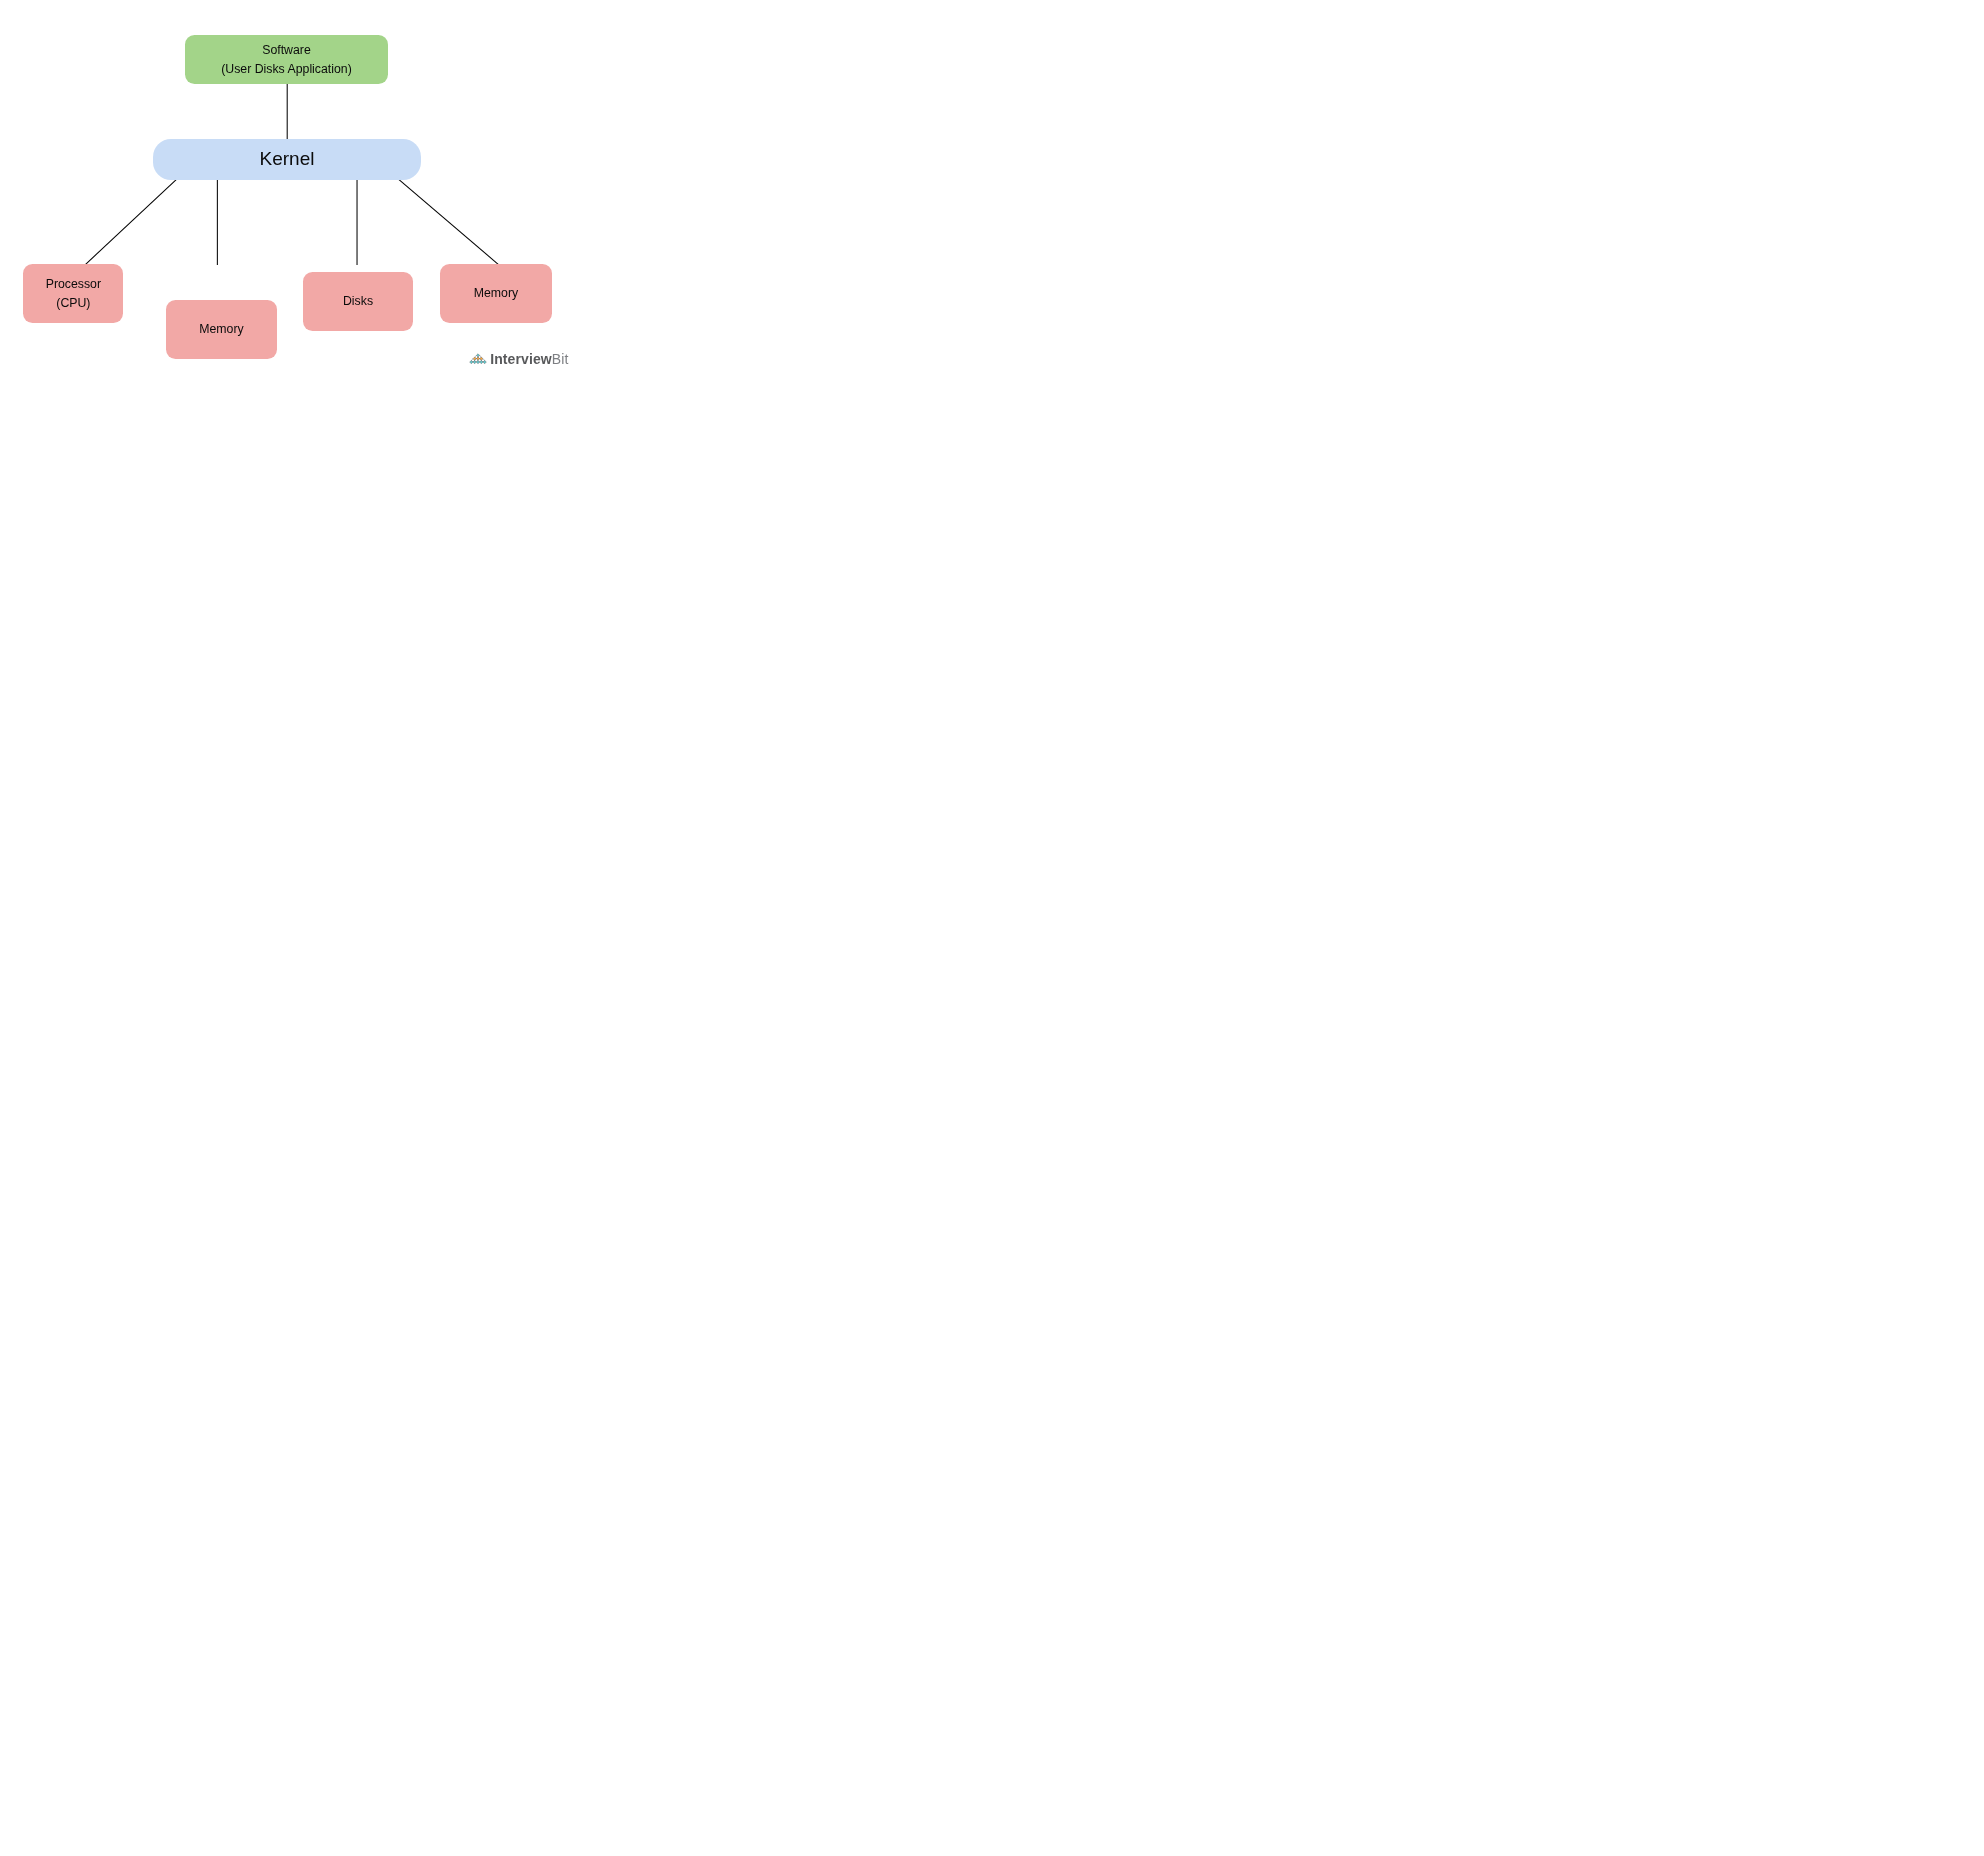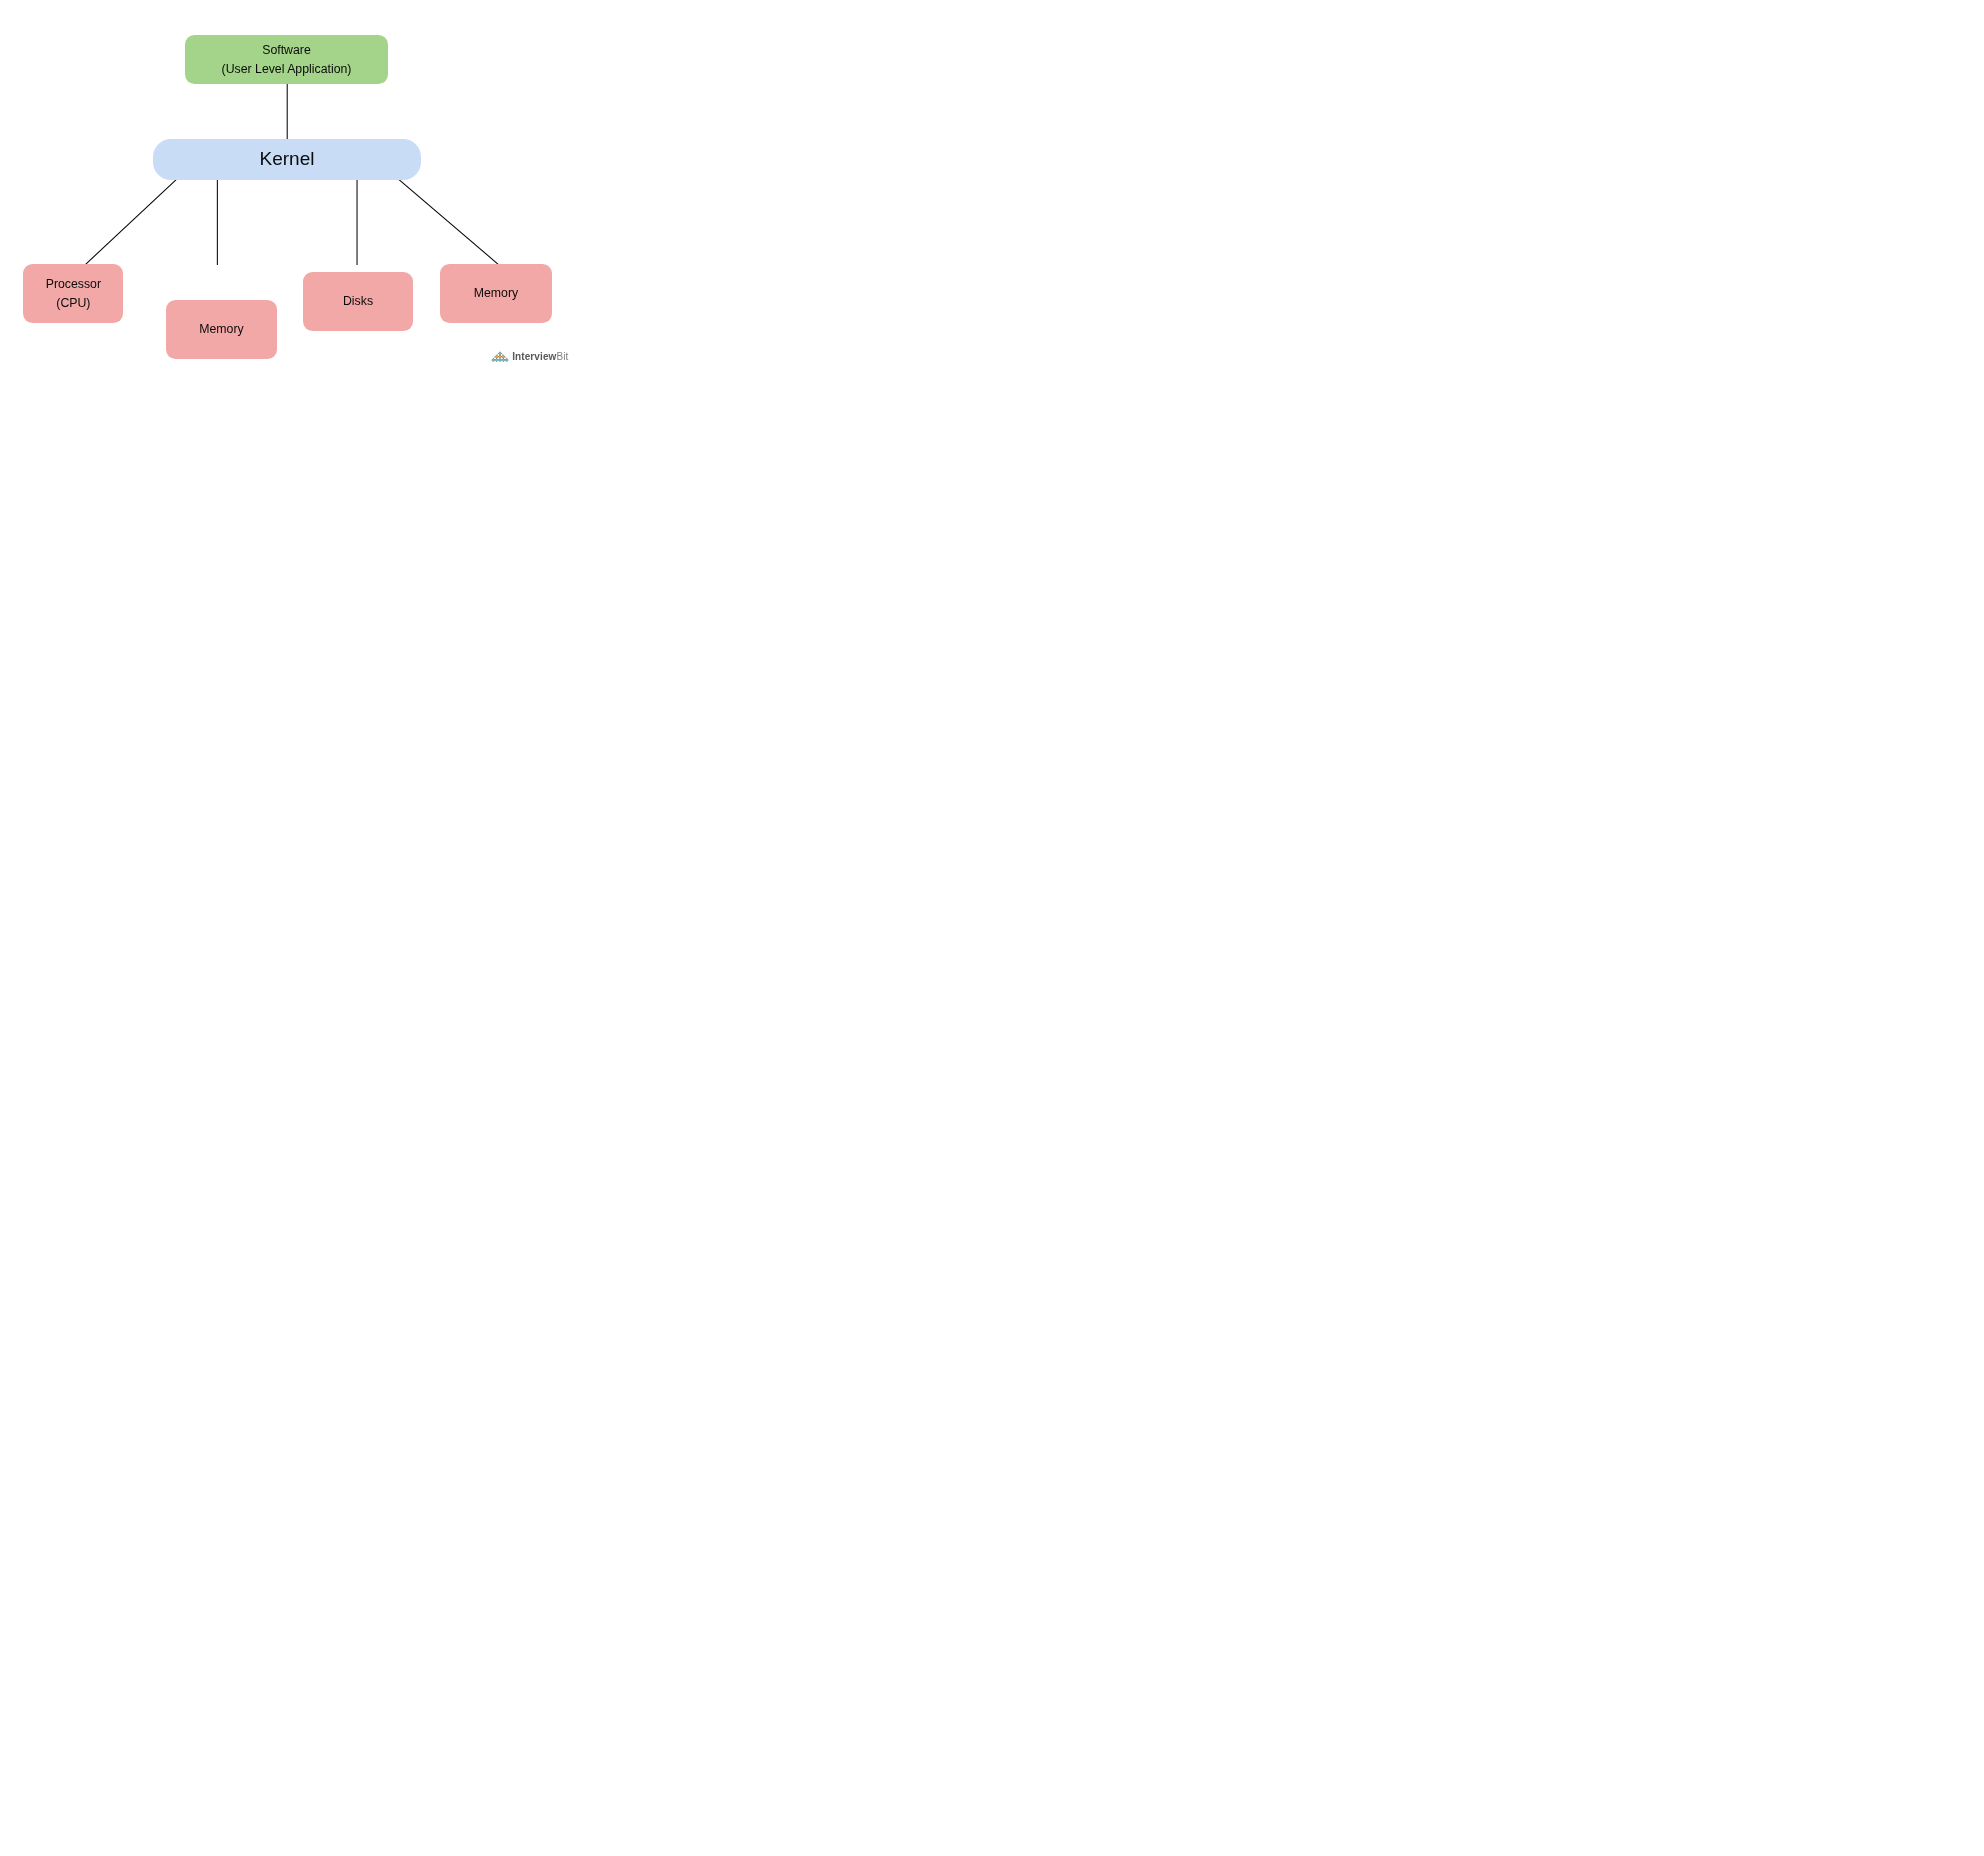--- a/index.html
+++ b/index.html
@@ -58,40 +58,40 @@
     z-index: 1;
     display: flex;
     align-items: center;
     gap: 2.8px;
   }
   .pyramid { width: 18px; height: 11.5px; display: block; }
   .pyramid polygon { stroke: var(--logo-outline, #6a6a6a); stroke-width: 1.5; stroke-linejoin: miter; }
   .pyramid .d-t { fill: var(--logo-teal); }
   .pyramid .d-w { fill: var(--logo-white); }
   .pyramid .d-o { fill: var(--logo-orange); }
-  .logo-text { font-size: 10px; letter-spacing: 0.1px; white-space: nowrap; }
+  .logo-text { font-size: 14px; letter-spacing: 0.1px; white-space: nowrap; }
   .logo-bold  { font-weight: 700; color: var(--logo-text-dark); }
   .logo-light { font-weight: 400; color: var(--logo-text-light); }
 </style>
 </head>
 <body>
 
 <div class="canvas" style="--software-fill: #a3d489; --kernel-fill: #c8dcf6; --hw-fill: #f2a8a6; --edge: #000000; --text: #0b0b0b; --logo-teal: #5ec8ce; --logo-orange: #f6a840; --logo-white: #ffffff; --logo-outline: #6a6a6a; --logo-text-dark: #58595b; --logo-text-light: #7d7f83; background-color: rgb(255, 255, 255);">
 
   <svg class="edges" viewBox="0 0 1445 935" aria-hidden="true">
     <line class="edge" x1="723" y1="209" x2="723" y2="351"></line>
     <line class="edge" x1="444" y1="452" x2="213" y2="668"></line>
     <line class="edge" x1="547" y1="452" x2="547" y2="668"></line>
     <line class="edge" x1="899" y1="452" x2="899" y2="668"></line>
     <line class="edge" x1="1004" y1="452" x2="1257" y2="668"></line>
   </svg>
 
   <div class="node software">
     <div class="node-line">Software</div>
-    <div class="node-line">(User Level Application)</div>
+    <div class="node-line">(User Disks Application)</div>
   </div>
 
   <div class="node kernel">
     <div class="node-line">Kernel</div>
   </div>
 
   <div class="node processor">
     <div class="node-line">Processor</div>
     <div class="node-line">(CPU)</div>
   </div>

